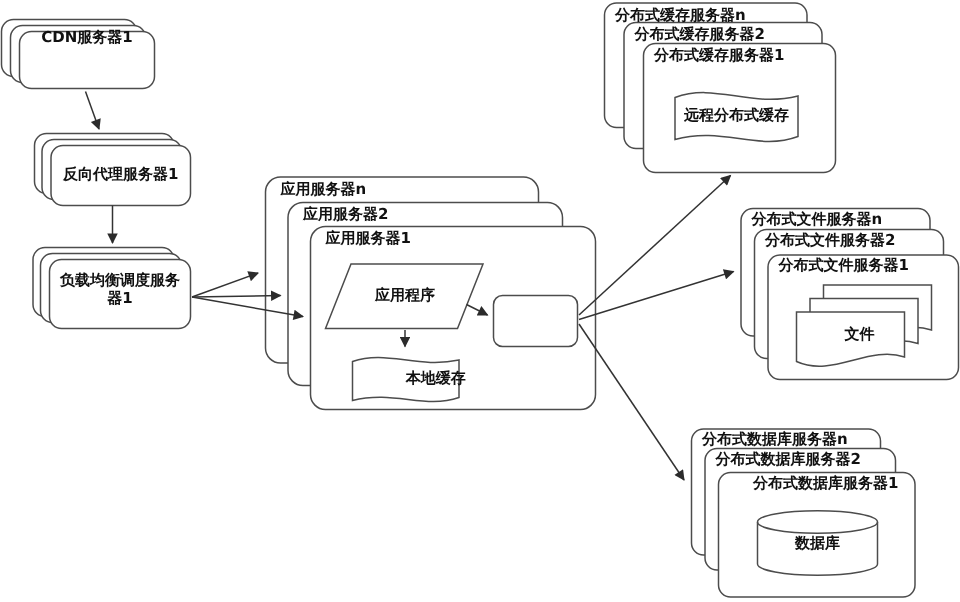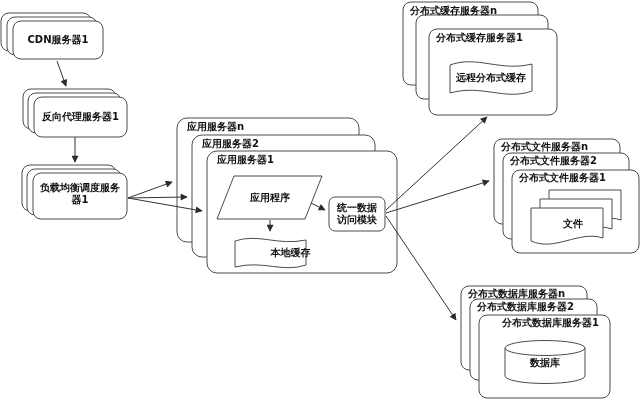--- a/index.html
+++ b/index.html
@@ -101,43 +101,40 @@
       <path d="M128,198 L187,197" marker-end="url(#ah)"></path>
       <path d="M128,198 L202,211" marker-end="url(#ah)"></path>
       <path d="M270,220 L270,231" marker-end="url(#ah)"></path>
       <path d="M311,203 L325,210" marker-end="url(#ah)"></path>
       <path d="M386,210 L487,117" marker-end="url(#ah)"></path>
       <path d="M386,213 L489,181" marker-end="url(#ah)"></path>
       <path d="M386,216 L456,320" marker-end="url(#ah)"></path>
     </g>
   </svg>
 
-  <div class="lbl center" style="left:13px;top:21px;width:90px;height:38px;border-radius:12px;">CDN服务器1</div>
+  <div class="lbl center" style="left:13px;top:7px;width:90px;height:38px;border-radius:12px;">CDN服务器1</div>
 
   <div class="lbl center" style="left:34px;top:97px;width:93px;height:40px;">反向代理服务器1</div>
 
   <div class="lbl center" style="left:33px;top:173px;width:94px;height:42px;">
     <span>负载均衡调度服务</span>
     <span>器1</span>
   </div>
 
   <div class="lbl" style="left:187px;top:121px;">应用服务器n</div>
   <div class="lbl" style="left:202px;top:138px;">应用服务器2</div>
   <div class="lbl" style="left:217px;top:154px;">应用服务器1</div>
 
   <div class="lbl center" style="left:218px;top:176px;width:104px;height:43px;">应用程序</div>
 
   <div class="lbl center" style="left:235px;top:236px;width:71px;height:34px;margin-left:20px;">本地缓存</div>
 
-  <div class="lbl center" style="left:329px;top:197px;width:56px;height:34px;">
-    <span>统一数据</span>
-    <span>访问模块</span>
-  </div>
 
   <div class="lbl" style="left:410px;top:5px;">分布式缓存服务器n</div>
+  <div class="lbl" style="left:423px;top:18px;">分布式缓存服务器2</div>
   <div class="lbl" style="left:436px;top:32px;">分布式缓存服务器1</div>
   <div class="lbl" style="left:501px;top:141px;">分布式文件服务器n</div>
 
   <div class="lbl center" style="left:450px;top:58px;width:82px;height:40px;">远程分布式缓存</div>
   <div class="lbl" style="left:510px;top:155px;">分布式文件服务器2</div>
   <div class="lbl" style="left:519px;top:172px;">分布式文件服务器1</div>
   <div class="lbl center" style="left:531px;top:208px;width:84px;height:31px;">文件</div>
 
   <div class="lbl" style="left:468px;top:288px;">分布式数据库服务器n</div>
   <div class="lbl" style="left:477px;top:301px;">分布式数据库服务器2</div>

